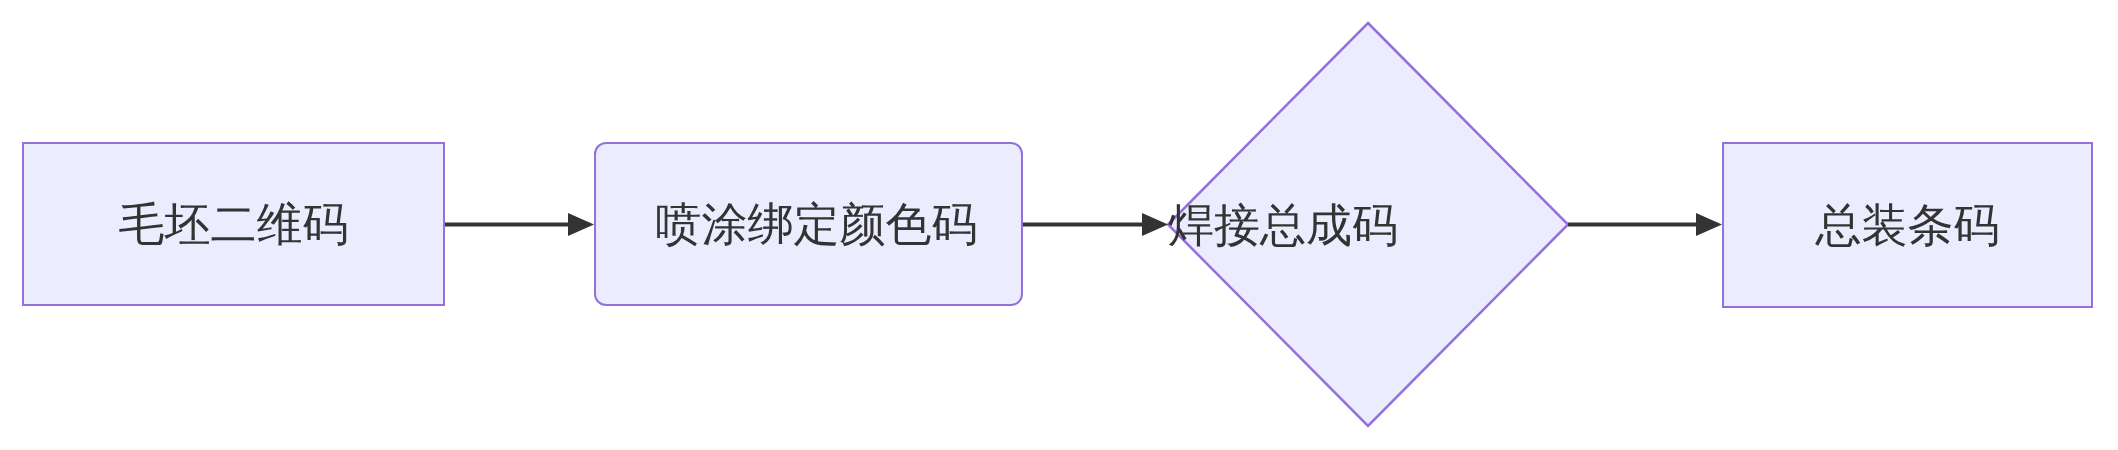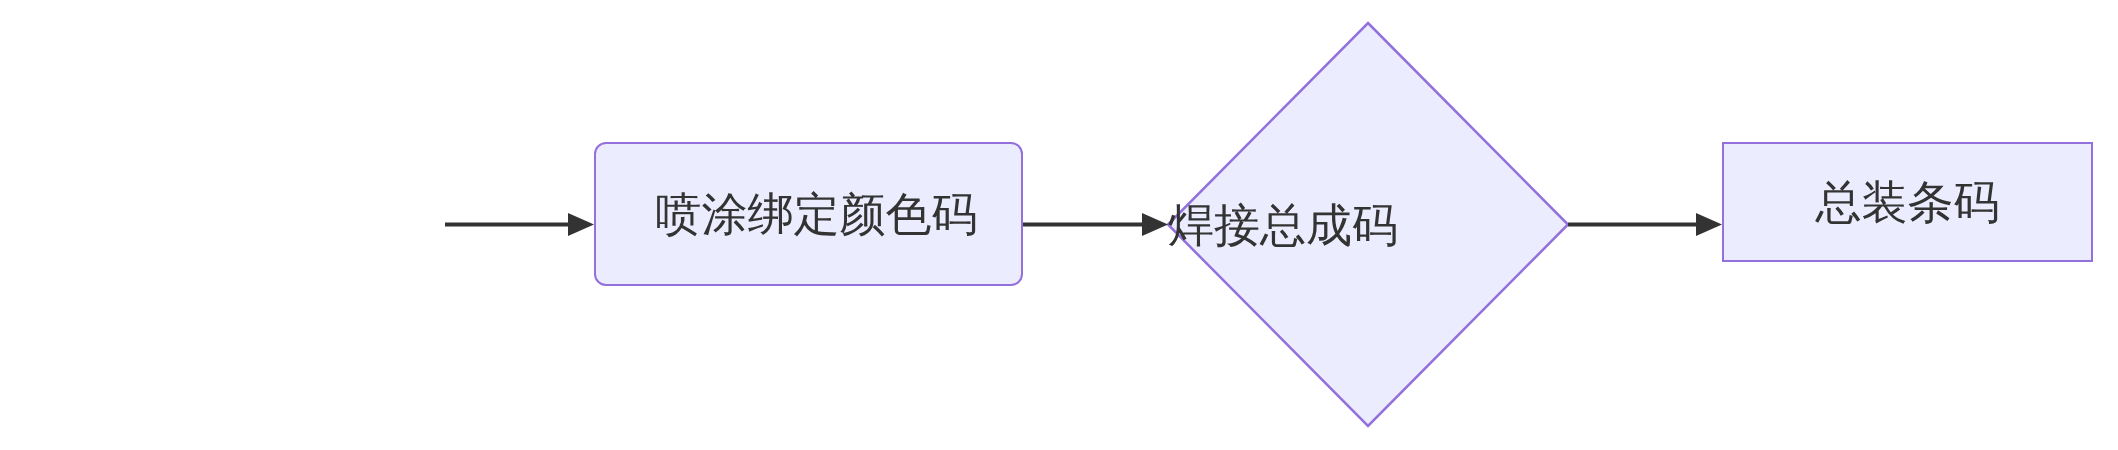--- a/index.html
+++ b/index.html
@@ -81,26 +81,29 @@
       <line class="edge-line" x1="1023" y1="224.5" x2="1144" y2="224.5"></line>
       <polygon class="arrowhead" points="1168,224.5 1142,213 1142,236"></polygon>
     </g>
 
     <g>
       <line class="edge-line" x1="1568" y1="224.5" x2="1698" y2="224.5"></line>
       <polygon class="arrowhead" points="1722,224.5 1696,213 1696,236"></polygon>
     </g>
   </svg>
 
+  <div class="node" style="left:22px; top:142px; width:423px; height:164px;">
+    <span>毛坯二维码</span>
+  </div>
 
-  <div class="node rounded" style="left:594px; top:142px; width:429px; height:144px;padding-left:16px;">
+  <div class="node rounded" style="left:594px; top:142px; width:429px; height:164px;padding-left:16px;">
     <span>喷涂绑定颜色码</span>
   </div>
 
   <div class="diamond-label" style="left:1168px; top:142px; width:400px; height:165px;">
     <span>焊接总成码</span>
   </div>
 
-  <div class="node" style="left:1722px; top:142px; width:371px; height:120px;">
+  <div class="node" style="left:1722px; top:142px; width:371px; height:166px;">
     <span>总装条码</span>
   </div>
 
 </div>
 
 </body></html>

